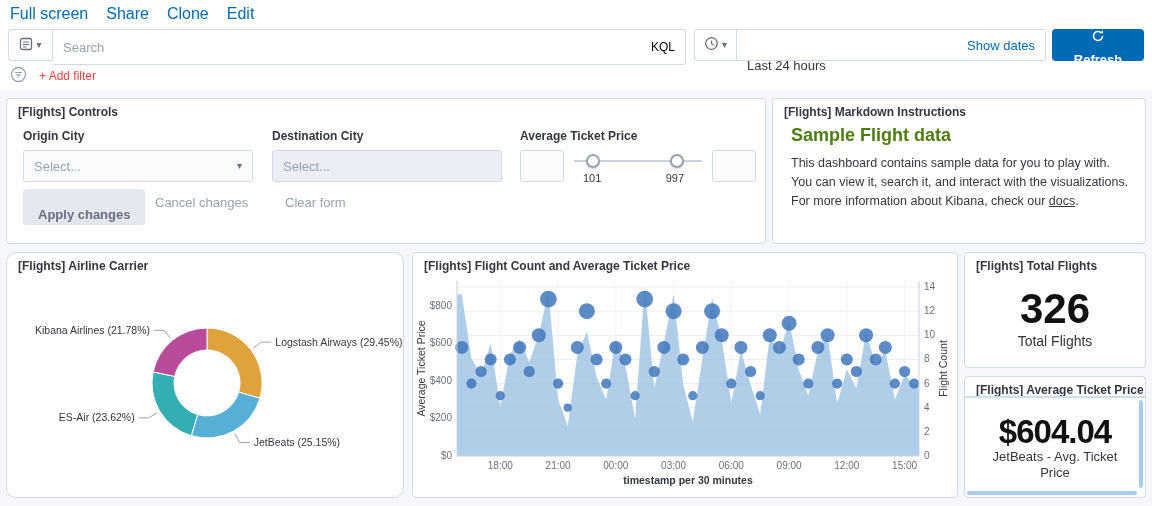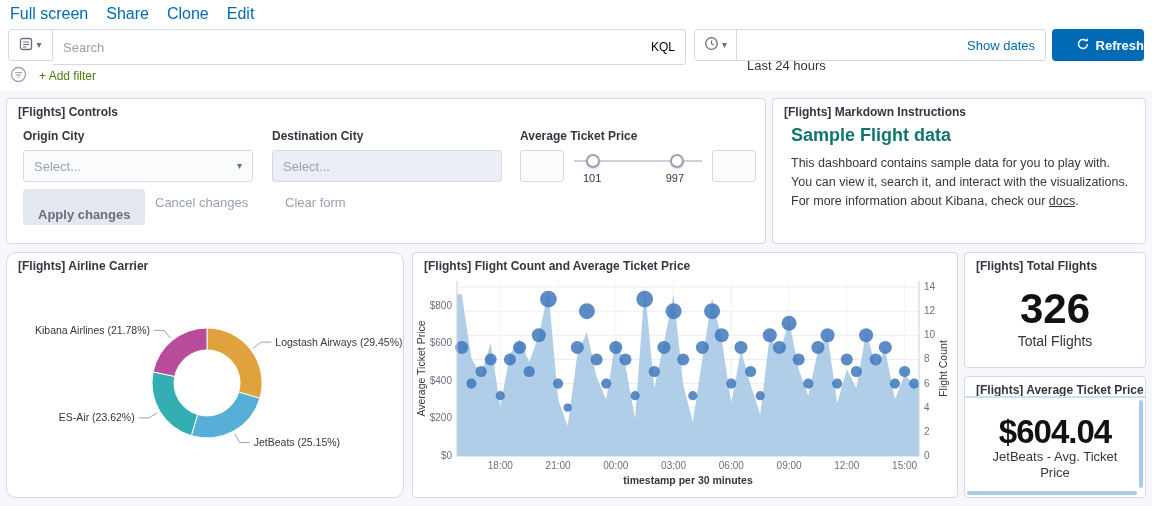--- a/index.html
+++ b/index.html
@@ -16,25 +16,25 @@
   .sq-btn { width:45px; border:1px solid #D3DAE6; border-radius:3px 0 0 3px; display:flex; align-items:center; justify-content:center; gap:3px; background:#fff; cursor:pointer; }
   .caret { color:#69707D; font-size:10px; line-height:1; }
   .search-box { flex:1; border:1px solid #D3DAE6; border-left:none; border-radius:0 3px 3px 0; display:flex; align-items:center; background:#fff; padding:17px 10px; }
   .search-box input { flex:1; border:none; outline:none; font-size:13px; font-family:inherit; color:#343741; background:transparent; }
   .search-box input::placeholder { color:#98A2B3; }
   .kql { color:#000000; font-size:12px; margin-left:8px; cursor:pointer; }
   .time-group { width:352px; margin-left:8px; border:1px solid #D3DAE6; border-radius:3px; background:#fff; display:flex; align-items:center; }
   .time-icon-btn { width:42px; height:100%; border-right:1px solid #D3DAE6; display:flex; align-items:center; justify-content:center; gap:3px; cursor:pointer; }
   .time-value { margin-left:10px; font-size:13px; color:#343741; cursor:pointer;margin-top:40px; }
   .show-dates { margin-left:auto; margin-right:10px; color:#006BB4; font-size:13px; cursor:pointer; }
-  .refresh-btn { width:92px; margin-left:6px; background:#006BB4; border:none; border-radius:4px; color:#fff; font-size:13px; font-weight:bold; font-family:inherit; display:flex; align-items:center; justify-content:flex-end; gap:6px; cursor:pointer; }
+  .refresh-btn { width:92px; margin-left:6px; background:#006BB4; border:none; border-radius:4px; color:#fff; font-size:13px; font-weight:bold; font-family:inherit; display:flex; align-items:center; justify-content:flex-start; gap:6px; cursor:pointer;flex-direction:column; }
 
   
   .filterbar { position:absolute; top:65px; left:10px; height:22px; display:flex; align-items:center; gap:12px; }
-  .add-filter { color:#4d7c0f; font-size:12px; cursor:pointer; }
+  .add-filter { color:#ef4444; font-size:12px; cursor:pointer; }
 
   
   .panel { position:absolute; background:#fff; border:1px solid #D3DAE6; border-radius:4px; }
   .ptitle { position:absolute; top:6px; left:11px; font-size:12px; font-weight:bold; color:#343741; cursor:pointer; }
   #p-controls { left:6px;  top:98px;  width:760px; height:146px; }
   #p-markdown { left:772px; top:98px;  width:374px; height:146px; }
   #p-pie      { left:6px;  top:252px; width:398px; height:246px;border-radius:10px; }
   #p-ts       { left:412px; top:252px; width:546px; height:246px; }
   #p-m1       { left:964px; top:252px; width:182px; height:116px; }
   #p-m2       { left:964px; top:376px; width:182px; height:122px; }
@@ -54,21 +54,21 @@
   .slider .track { position:absolute; left:0; right:0; top:10px; height:2px; background:#C9D1DE; }
   .handle { position:absolute; top:4px; width:14px; height:14px; border-radius:50%; background:#fff; border:2px solid #98A2B3; box-shadow:0 1px 2px rgba(0,0,0,0.18); cursor:pointer; }
   .h1 { left:12px; } .h2 { left:calc(100% - 32px); }
   .slider .val { position:absolute; top:22px; font-size:11px; color:#343741; }
   .v1 { left:9px; } .v2 { right:18px; }
   .btn-apply { position:absolute; left:16px; top:90px; height:30px; padding:18px 15px; background:#E2E7F0; border:none; border-radius:4px; color:#69707D; font-size:13px; font-weight:bold; font-family:inherit; cursor:pointer; }
   .link-btn { position:absolute; top:96px; font-size:13px; color:#98A2B3; background:none; border:none; font-family:inherit; cursor:pointer; }
   #btn-cancel { left:148px; } #btn-clear { left:278px; }
 
   
-  .md-h { position:absolute; top:26px; left:18px; font-size:18px; font-weight:bold; color:#0f766e; }
+  .md-h { position:absolute; top:26px; left:18px; font-size:18px; font-weight:bold; color:#4d7c0f; }
   .md-body { position:absolute; top:55px; left:18px; right:15px; font-size:12.5px; line-height:1.5; color:#343741; }
   .md-body a { color:#343741; text-decoration:underline; cursor:pointer; }
 
   
   .chart-svg { position:absolute; left:0; top:20px; cursor:pointer; }
 
   
   .metric-value { position:absolute; left:0; right:0; text-align:center; font-weight:bold; color:#111; }
   .metric-label { position:absolute; left:0; right:0; text-align:center; color:#343741; }
   #p-m1 .metric-value { top:32px; font-size:42px; }

